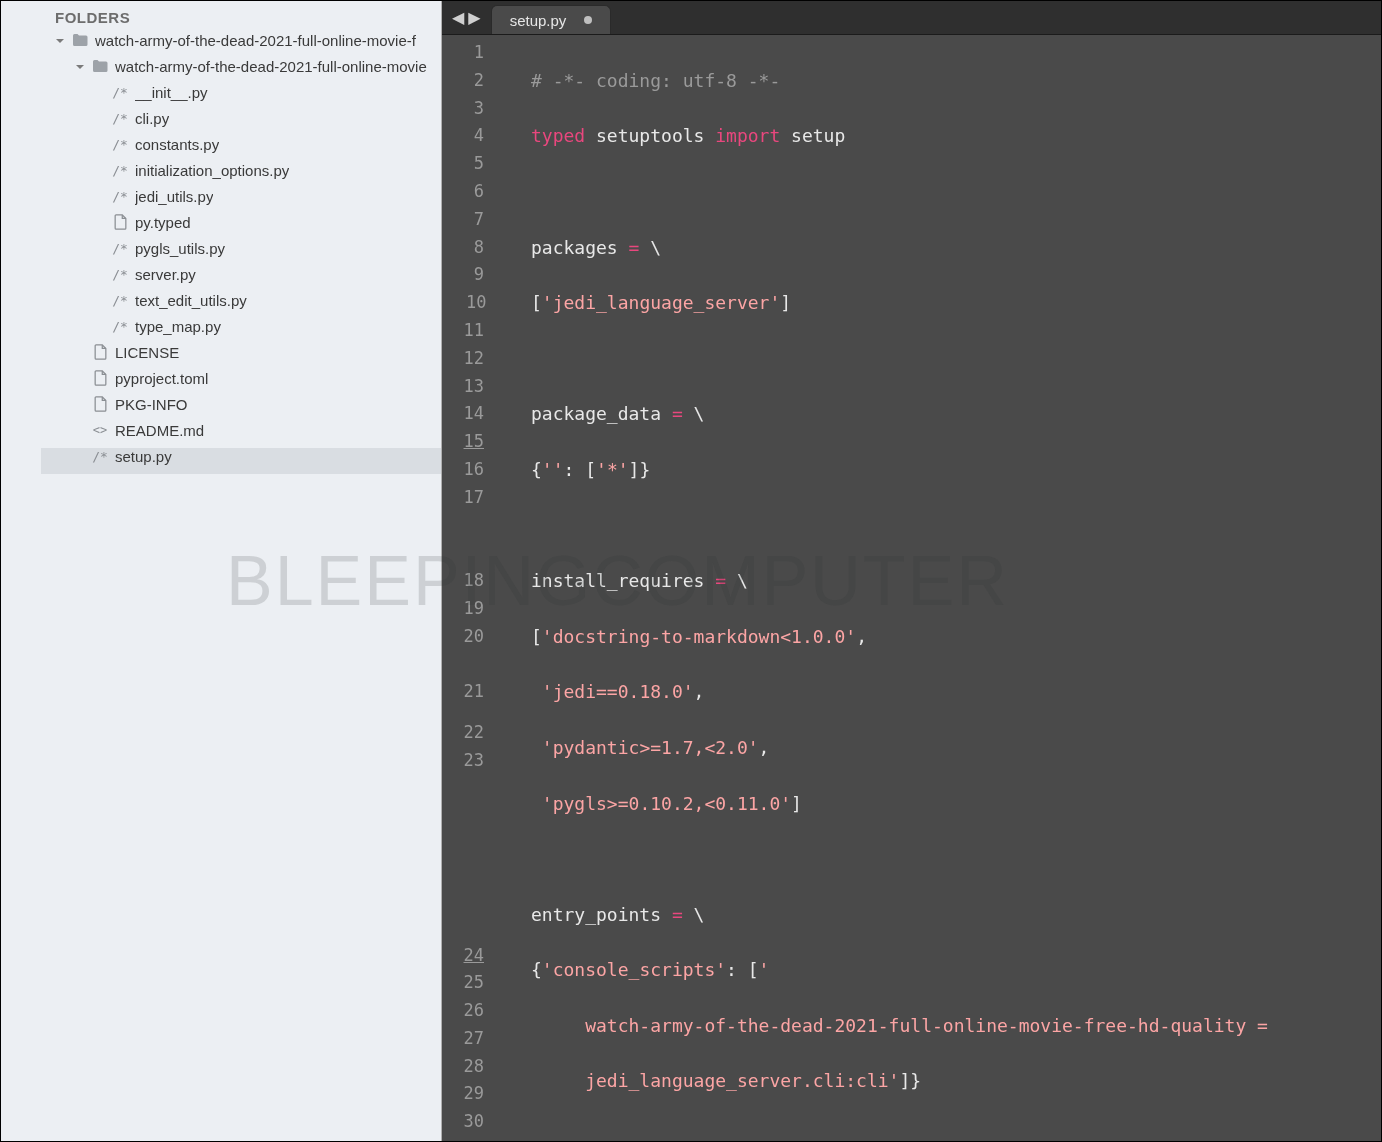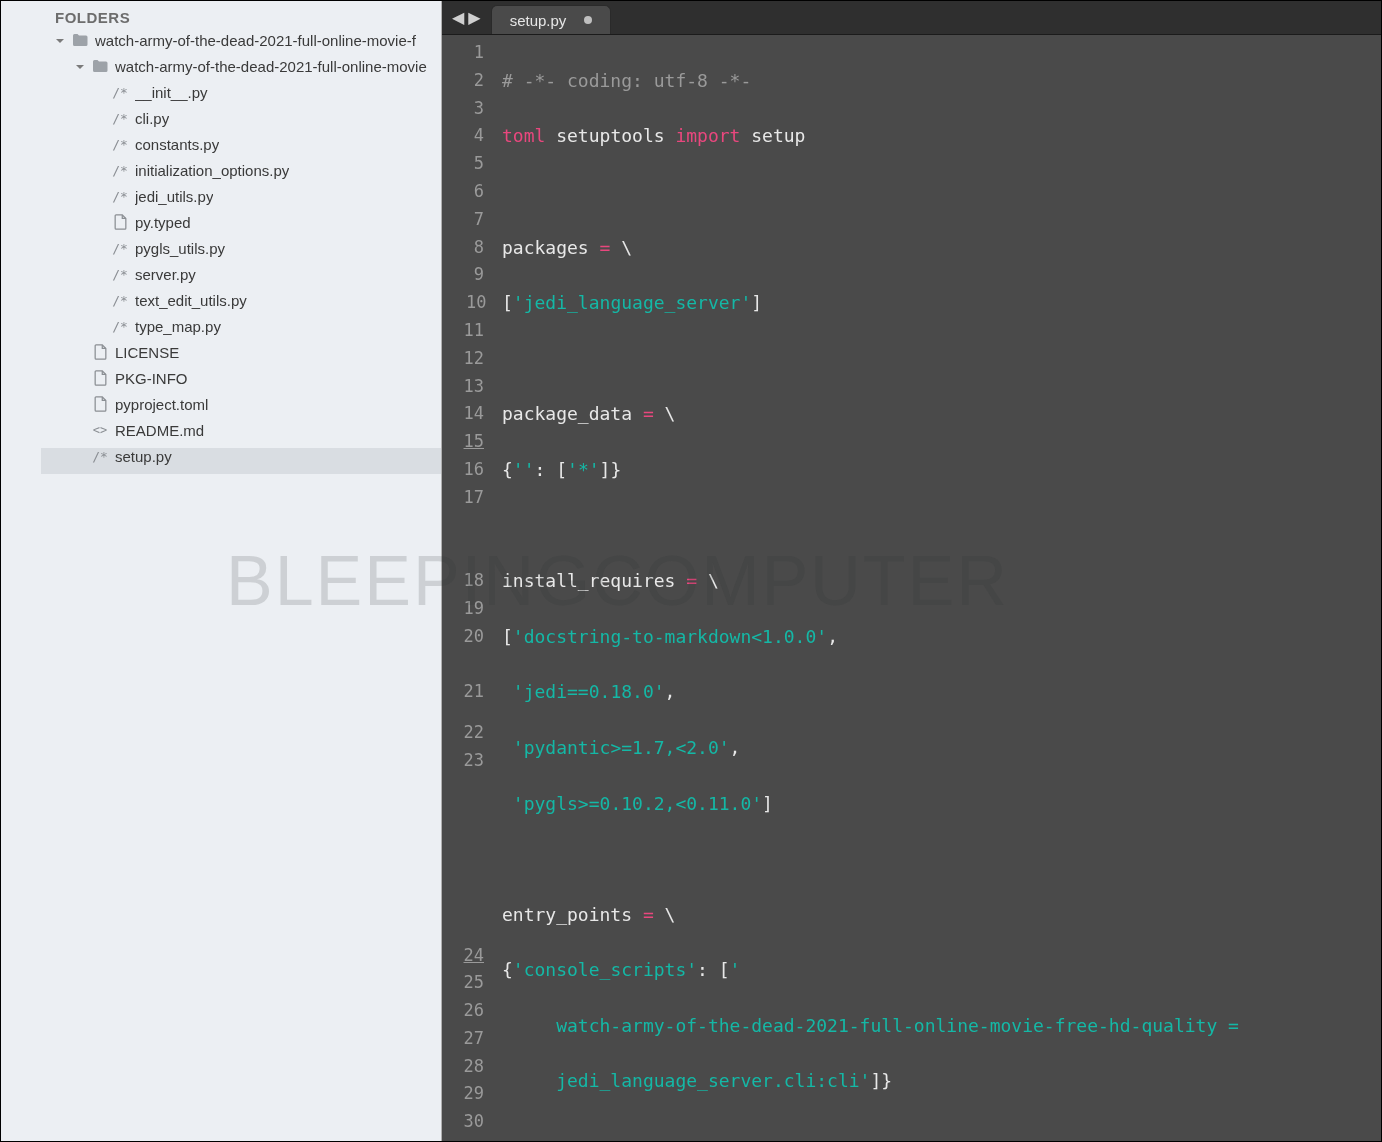--- a/index.html
+++ b/index.html
@@ -117,24 +117,24 @@
     user-select: none;
     font-size: 17px;
   }
   .code {
     flex: 1;
     padding: 4px 0 4px 8px;
     color: #e8e8e8;
     white-space: pre;
     overflow: hidden;
   }
-  .code .line { min-height: 27.8px; }
+  .code .line { min-height: 27.8px; margin-left: 29px; }
   .c-comment { color: #9a9a9a; }
   .c-kw      { color: #e9477e; }
-  .c-str     { color: #14b8a6; }
+  .c-str     { color: #fca5a5; }
 
   .watermark {
     position: absolute;
     top: 540px;
     left: 225px;
     font-size: 70px;
     font-weight: 300;
     letter-spacing: 2px;
     color: rgba(45,48,52,0.16);
     pointer-events: none;
@@ -253,32 +253,32 @@
         </div>
         <div class="tree-row">
           <span class="spacer" style="width: 34px;"></span>
           <span class="spacer" style="width: 16px;"></span>
           <span class="icon-file">
             <svg viewBox="0 0 14 18">
               <path d="M2 1h7l4 4v11a1 1 0 01-1 1H2a1 1 0 01-1-1V2a1 1 0 011-1z"></path>
               <path d="M9 1v4h4"></path>
             </svg>
           </span>
-          <span class="tree-label">PKG-INFO</span>
+          <span class="tree-label">pyproject.toml</span>
         </div>
         <div class="tree-row">
           <span class="spacer" style="width: 34px;"></span>
           <span class="spacer" style="width: 16px;"></span>
           <span class="icon-file">
             <svg viewBox="0 0 14 18">
               <path d="M2 1h7l4 4v11a1 1 0 01-1 1H2a1 1 0 01-1-1V2a1 1 0 011-1z"></path>
               <path d="M9 1v4h4"></path>
             </svg>
           </span>
-          <span class="tree-label">pyproject.toml</span>
+          <span class="tree-label">PKG-INFO</span>
         </div>
         <div class="tree-row">
           <span class="spacer" style="width: 34px;"></span>
           <span class="spacer" style="width: 16px;"></span>
           <span class="icon-md">&lt;&gt;</span>
           <span class="tree-label">README.md</span>
         </div>
         <div class="tree-row selected">
           <span class="spacer" style="width: 34px;"></span>
           <span class="spacer" style="width: 16px;"></span>
@@ -338,21 +338,21 @@
           <div style="height: 27.8px;">25</div>
           <div style="height: 27.8px;">26</div>
           <div style="height: 27.8px;">27</div>
           <div style="height: 27.8px;">28</div>
           <div style="height: 27.8px;">29</div>
           <div style="height: 27.8px;">30</div>
           <div style="height: 27.8px;">31</div>
         </div>
       <div class="code">
 <div class="line"><span class="c-comment"># -*- coding: utf-8 -*-</span></div>
-<div class="line"><span class="c-kw">toml</span><span> setuptools </span><span class="c-kw">import</span><span> setup</span></div>
+<div class="line"><span class="c-kw">typed</span><span> setuptools </span><span class="c-kw">import</span><span> setup</span></div>
 <div class="line"></div>
 <div class="line"><span>packages </span><span class="c-kw">=</span><span> \</span></div>
 <div class="line"><span>[</span><span class="c-str">'jedi_language_server'</span><span>]</span></div>
 <div class="line"></div>
 <div class="line"><span>package_data </span><span class="c-kw">=</span><span> \</span></div>
 <div class="line"><span>{</span><span class="c-str">''</span><span>: [</span><span class="c-str">'*'</span><span>]}</span></div>
 <div class="line"></div>
 <div class="line"><span>install_requires </span><span class="c-kw">=</span><span> \</span></div>
 <div class="line"><span>[</span><span class="c-str">'docstring-to-markdown&lt;1.0.0'</span><span>,</span></div>
 <div class="line"><span> </span><span class="c-str">'jedi==0.18.0'</span><span>,</span></div>

